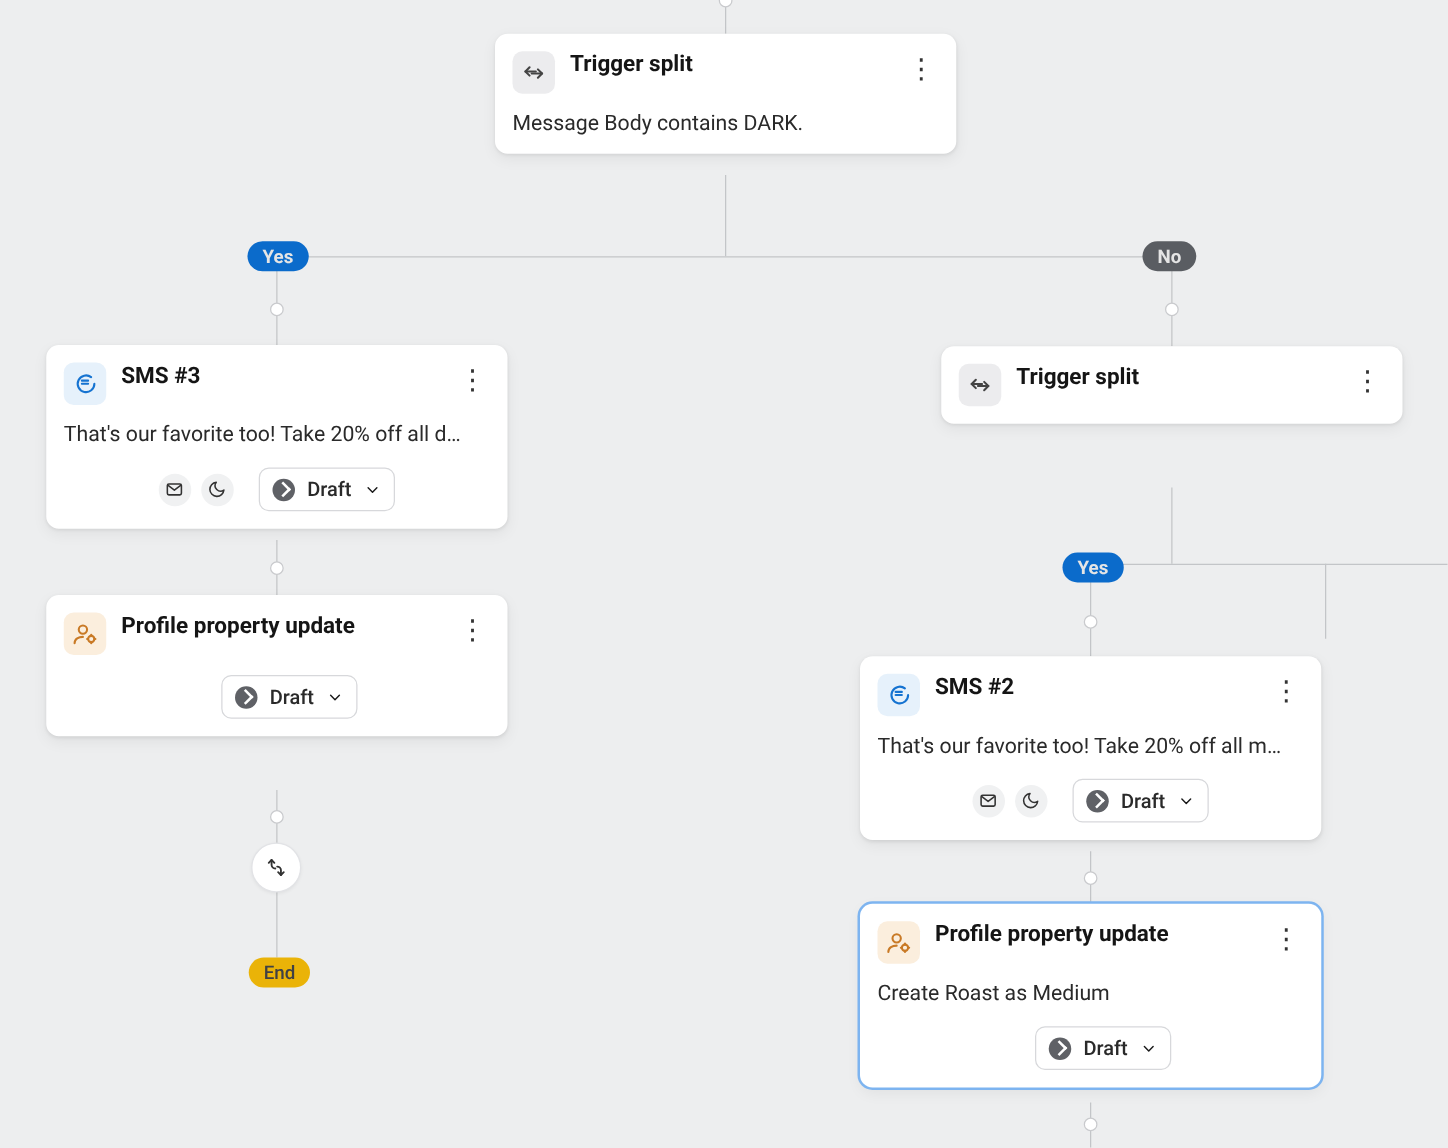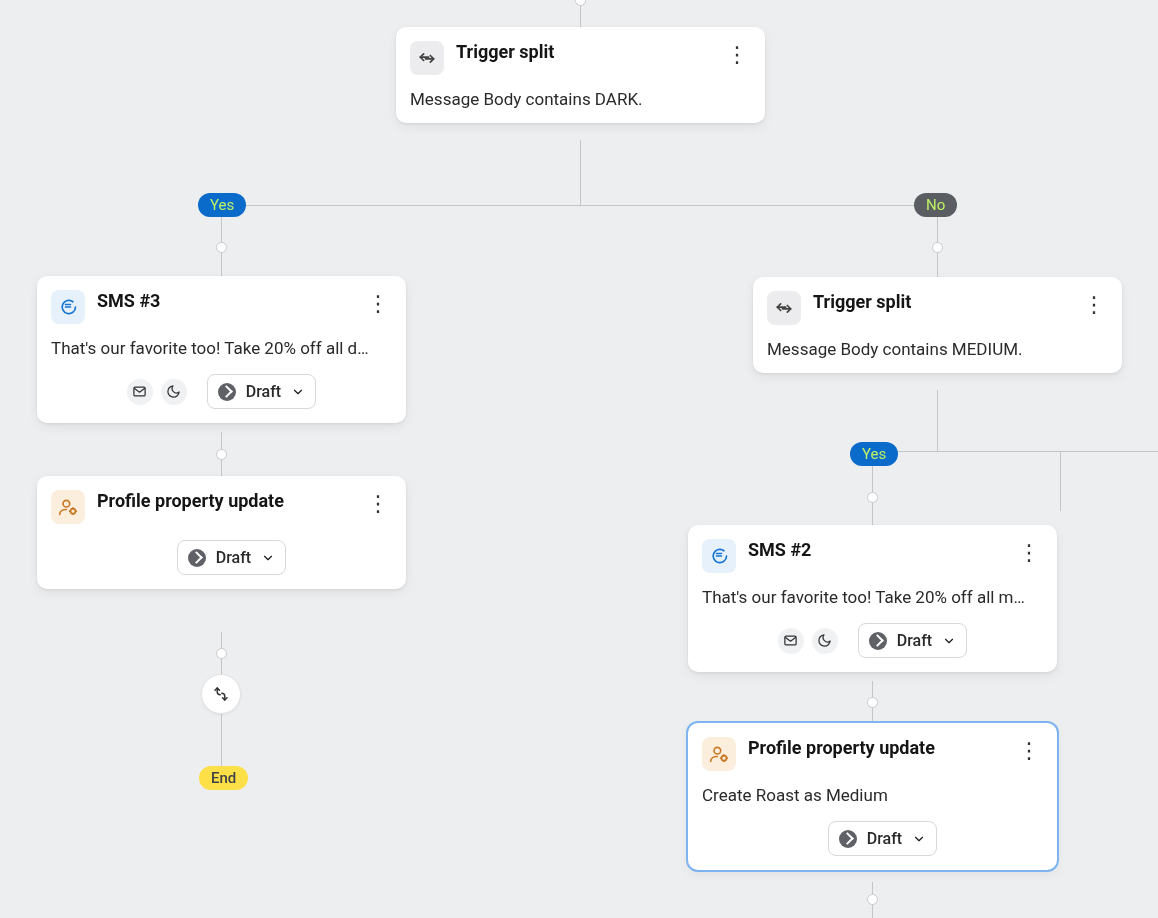--- a/index.html
+++ b/index.html
@@ -100,25 +100,25 @@
     content:""; position:absolute; top:4px; left:4px;
     width:7px; height:7px; border-top:2px solid #fff; border-right:2px solid #fff;
     transform: rotate(45deg);
   }
   .status .txt { font-size:16px; font-weight:500; color:#2a2a2a;}
   .status .chev { width:14px; height:14px; }
 
   
   .pill {
     position:absolute; border-radius:999px;
-    padding: 3px 12px; font-size:15px; font-weight:400; color:#bef264;
+    padding: 3px 12px; font-size:15px; font-weight:700; color:#e5e5e5;
   }
   .pill.yes { background:#0b6bcb; }
   .pill.no  { background:#5a5d62; }
-  .pill.end { background:#fde047; color:#3f4145; font-weight:500;}
+  .pill.end { background:#eab308; color:#3f4145; font-weight:500;}
 
   .dot-node {
     position:absolute; width:11px; height:11px; border-radius:999px;
     background:#fff; border:1px solid #c9cacd;
   }
   .action-node {
     position:absolute; width:40px; height:40px; border-radius:999px;
     background:#fff; border:1px solid #e2e3e6;
     display:flex; align-items:center; justify-content:center;
     box-shadow: 0 1px 3px rgba(0,0,0,.06);
@@ -278,21 +278,20 @@
             <polyline points="16 17 20 13 16 9"></polyline>
           <line x1="4" y1="11" x2="14" y2="11"></line>
             <line x1="10" y1="13" x2="20" y2="13"></line>
         </svg>
       </span>
       <div class="card-title">Trigger split</div>
       <button class="more-btn">
           <span class="more-dots">⋮</span>
         </button>
     </div>
-    <div class="card-desc">Message Body contains MEDIUM.</div>
   </div>
 
   <div class="card" style="left:688px; top:525px; width:369px;">
     <div class="card-head">
       <span class="icon-badge sms">
         <svg viewBox="0 0 24 24" fill="none" stroke="currentColor" stroke-width="2" stroke-linecap="round" stroke-linejoin="round">
           <path d="M21 12a8 8 0 1 1-3.1-6.3"></path>
             <path d="M9 12h6"></path>
             <path d="M9 9h6"></path>
         </svg>

